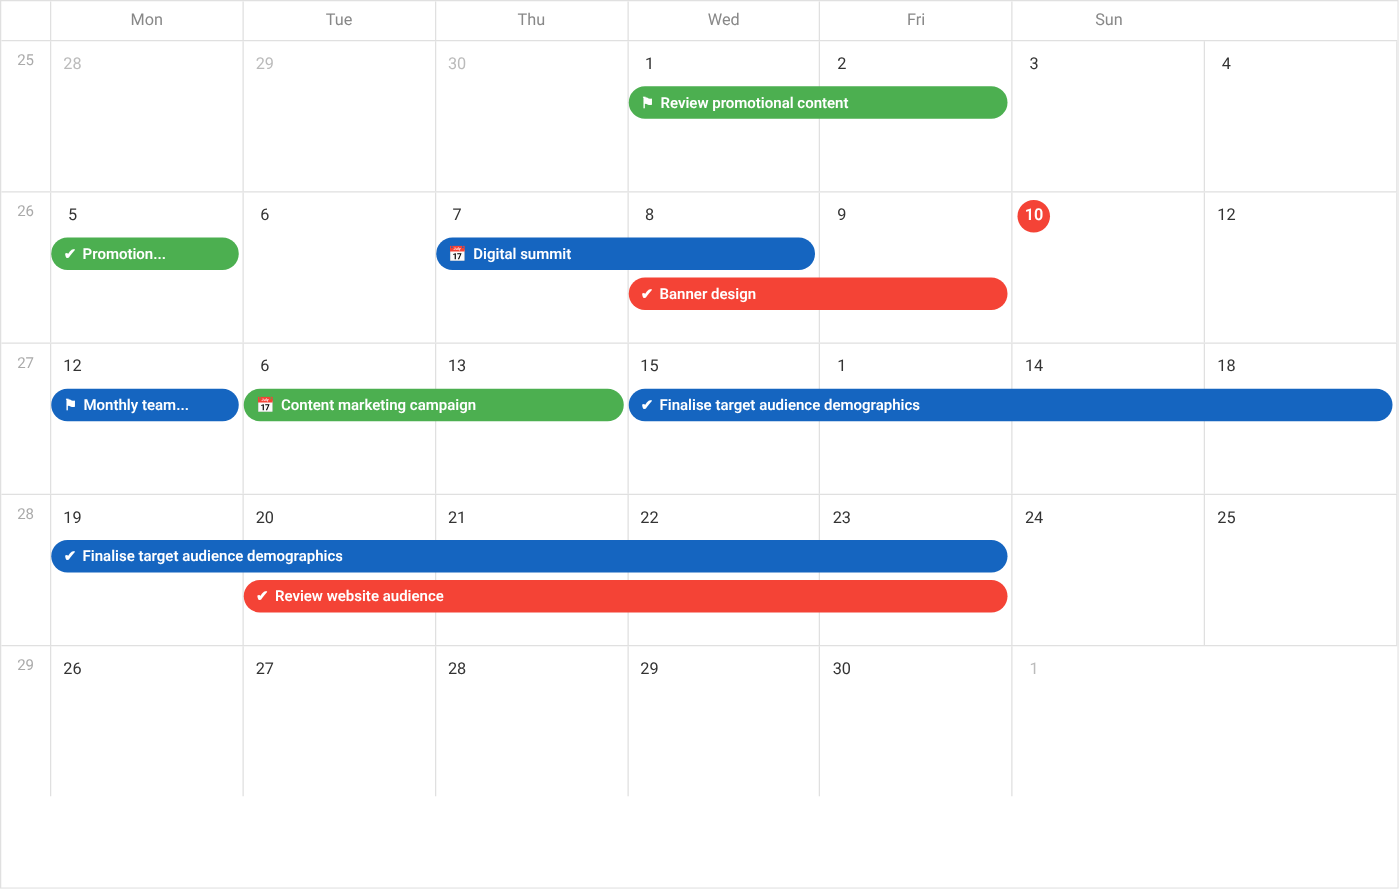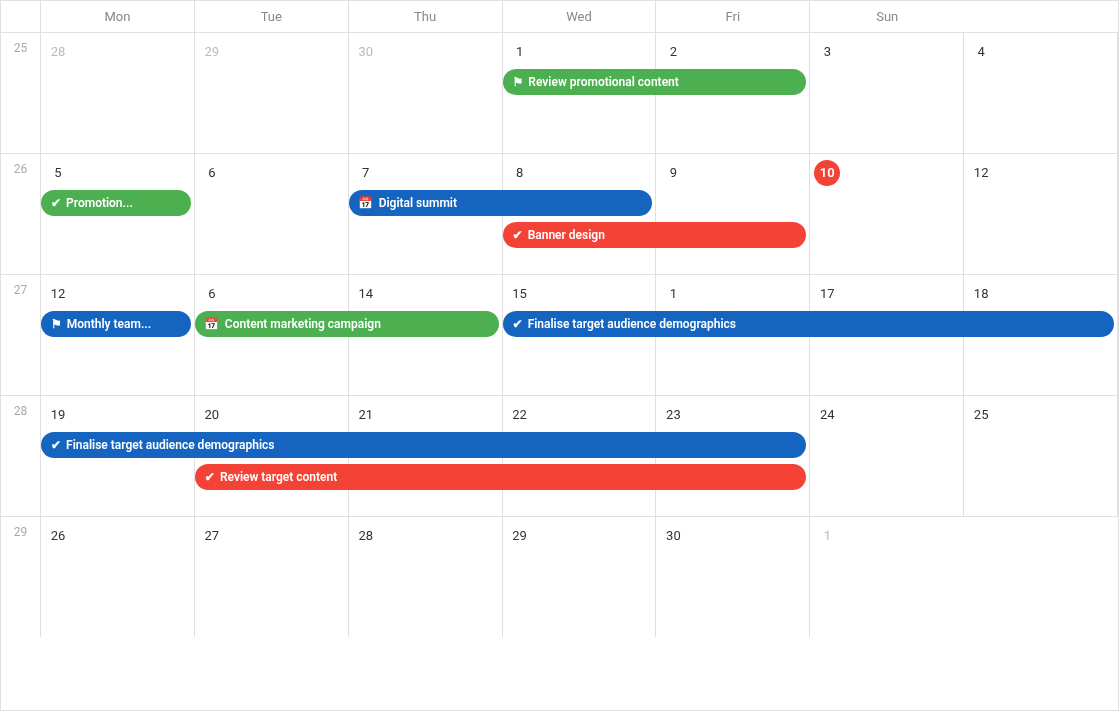--- a/index.html
+++ b/index.html
@@ -179,24 +179,24 @@
           <div class="event-bar red" style="left: 42.8571%; width: calc(28.5714% - 4px); top: 68px;">
             <span class="event-icon">✔</span>
             <span class="event-label">Banner design</span>
           </div>
         </div>
       </div>
       <div class="week-row">
         <div class="week-num-cell">27</div>
         <div class="day-cell"><div class="day-num">12</div></div>
         <div class="day-cell"><div class="day-num">6</div></div>
-        <div class="day-cell"><div class="day-num">14</div></div>
+        <div class="day-cell"><div class="day-num">13</div></div>
         <div class="day-cell"><div class="day-num">15</div></div>
         <div class="day-cell"><div class="day-num">1</div></div>
-        <div class="day-cell"><div class="day-num">17</div></div>
+        <div class="day-cell"><div class="day-num">14</div></div>
         <div class="day-cell"><div class="day-num">18</div></div>
         <div class="events-layer">
           <div class="event-bar blue" style="left: 0%; width: calc(14.2857% - 4px); top: 36px;">
             <span class="event-icon">⚑</span>
             <span class="event-label">Monthly team...</span>
           </div>
           <div class="event-bar green" style="left: 14.2857%; width: calc(28.5714% - 4px); top: 36px;">
             <span class="event-icon">📅</span>
             <span class="event-label">Content marketing campaign</span>
           </div>
@@ -215,21 +215,21 @@
         <div class="day-cell"><div class="day-num">23</div></div>
         <div class="day-cell"><div class="day-num">24</div></div>
         <div class="day-cell"><div class="day-num">25</div></div>
         <div class="events-layer">
           <div class="event-bar blue" style="left: 0%; width: calc(71.4286% - 4px); top: 36px;">
             <span class="event-icon">✔</span>
             <span class="event-label">Finalise target audience demographics</span>
           </div>
           <div class="event-bar red" style="left: 14.2857%; width: calc(57.1429% - 4px); top: 68px;">
             <span class="event-icon">✔</span>
-            <span class="event-label">Review target content</span>
+            <span class="event-label">Review website audience</span>
           </div>
         </div>
       </div>
       <div class="week-row">
         <div class="week-num-cell">29</div>
         <div class="day-cell"><div class="day-num">26</div></div>
         <div class="day-cell"><div class="day-num">27</div></div>
         <div class="day-cell"><div class="day-num">28</div></div>
         <div class="day-cell"><div class="day-num">29</div></div>
         <div class="day-cell"><div class="day-num">30</div></div>

